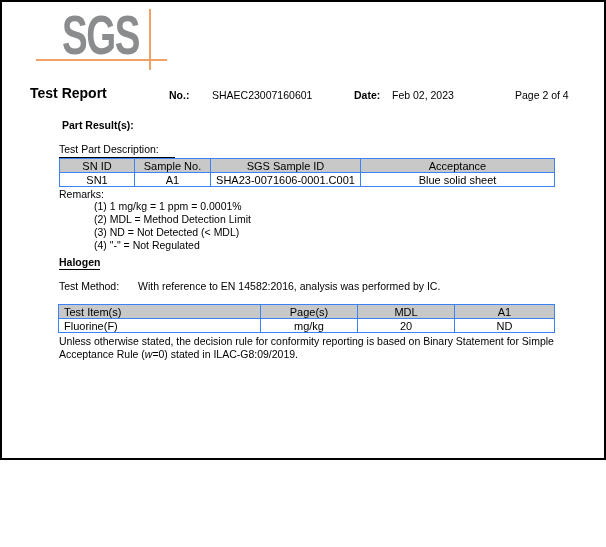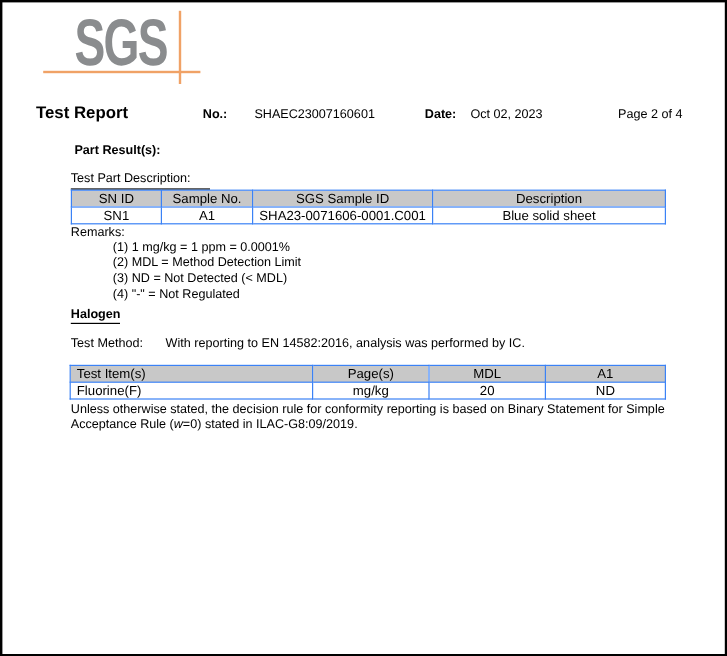--- a/index.html
+++ b/index.html
@@ -1,20 +1,20 @@
 <!DOCTYPE html>
 <html><head>
 <meta charset="utf-8">
 <style>
   * { margin: 0; padding: 0; box-sizing: border-box; }
   html, body { background: #ffffff; }
   #page {
     position: relative;
     width: 606px;
-    height: 547px;
+    height: 460px;
     background: #ffffff;
     border: 2px solid #000000;
     font-family: "Liberation Sans", sans-serif;
     color: #000000;
     overflow: hidden;
   }
   .abs { position: absolute; }
 
   
   .logo-text {
@@ -96,60 +96,60 @@
 <div id="page">
 
   <div class="abs logo-text">SGS</div>
   <div class="abs logo-hline"></div>
   <div class="abs logo-vline"></div>
 
   <div class="abs report-title">Test Report</div>
   <div class="abs hdr-label no-label">No.:</div>
   <div class="abs hdr-value no-value">SHAEC23007160601</div>
   <div class="abs hdr-label date-label">Date:</div>
-  <div class="abs hdr-value date-value">Oct 02, 2023</div>
+  <div class="abs hdr-value date-value">Feb 02, 2023</div>
   <div class="abs page-num">Page 2 of 4</div>
 
   <div class="abs body-text bold test-results-heading">Part Result(s):</div>
 
   <div class="abs body-text part-desc-label"><span>Test Part Description:</span></div>
 
   <table class="abs part-table">
     <colgroup>
         <col>
         <col>
         <col>
         <col>
       </colgroup>
     <tbody>
         <tr class="header-row">
       <td>SN ID</td>
       <td>Sample No.</td>
       <td>SGS Sample ID</td>
-      <td>Description</td>
+      <td>Acceptance</td>
     </tr>
     <tr>
       <td>SN1</td>
       <td>A1</td>
       <td>SHA23-0071606-0001.C001</td>
       <td>Blue solid sheet</td>
     </tr>
   </tbody>
     </table>
 
   <div class="abs body-text remarks-label">Remarks:</div>
   <div class="abs body-text remark-line remark-1">(1)  1 mg/kg = 1 ppm = 0.0001%</div>
   <div class="abs body-text remark-line remark-2">(2)  MDL = Method Detection Limit</div>
   <div class="abs body-text remark-line remark-3">(3)  ND = Not Detected (&lt; MDL)</div>
   <div class="abs body-text remark-line remark-4">(4)  "-" = Not Regulated</div>
 
   <div class="abs body-text bold halogen-heading"><span>Halogen</span></div>
 
   <div class="abs body-text test-method-label">Test Method:</div>
-  <div class="abs body-text test-method-value">With reporting to EN 14582:2016, analysis was performed by IC.</div>
+  <div class="abs body-text test-method-value">With reference to EN 14582:2016, analysis was performed by IC.</div>
 
   <table class="abs result-table">
     <colgroup>
         <col>
         <col>
         <col>
         <col>
       </colgroup>
     <tbody>
         <tr class="header-row">

